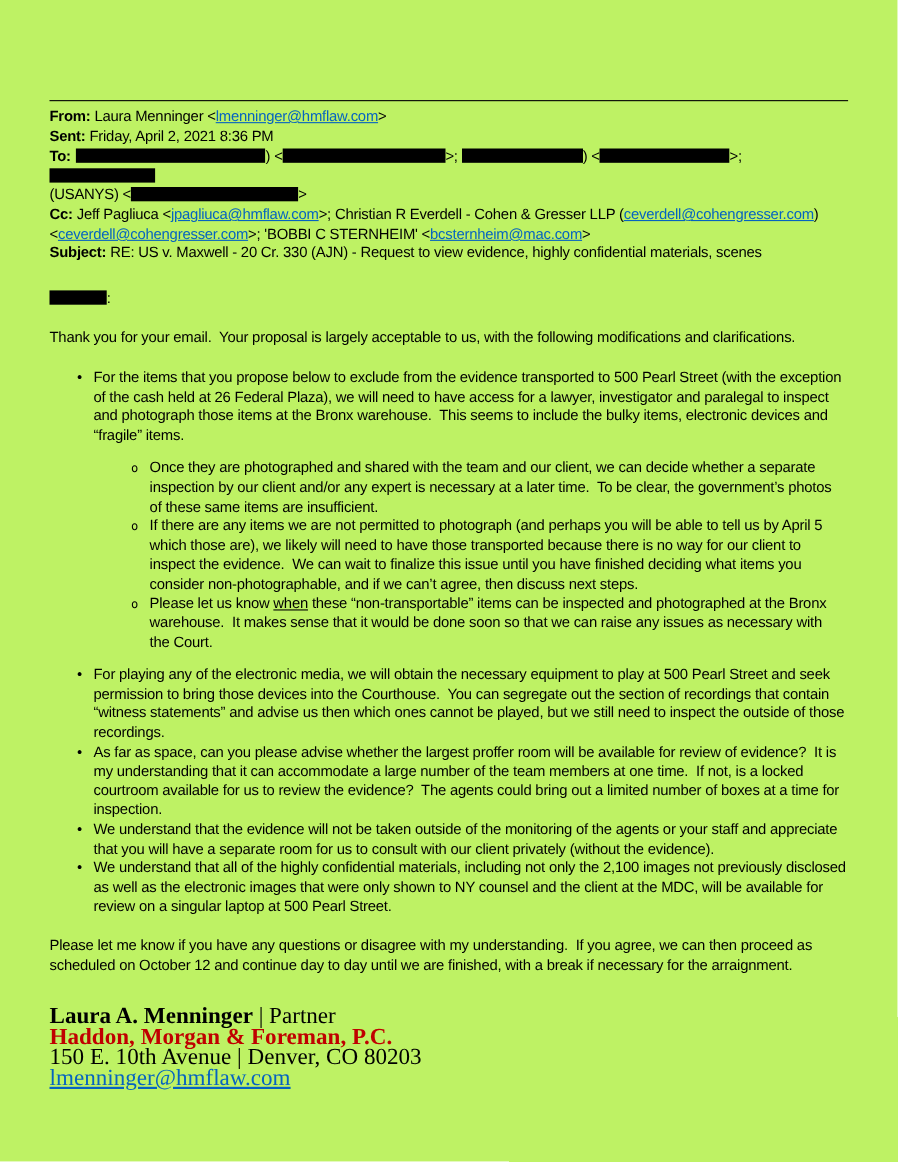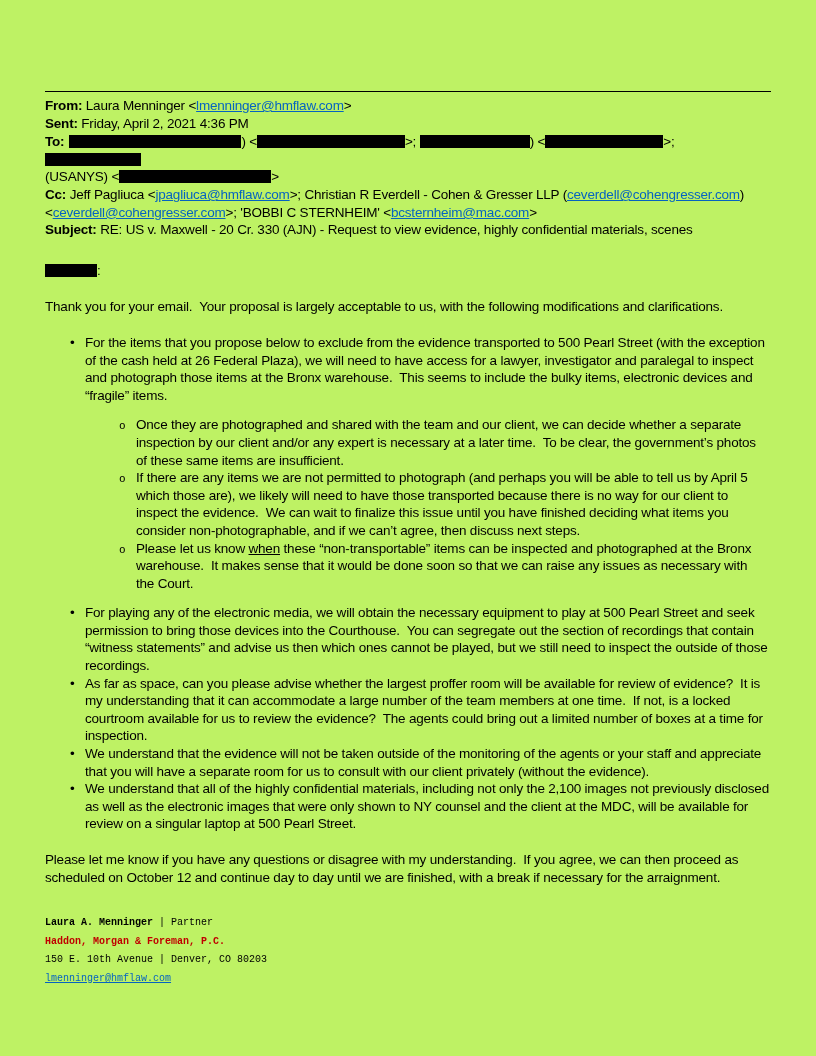--- a/index.html
+++ b/index.html
@@ -19,36 +19,36 @@
   .hline { min-height: 18px; }
   .greeting { margin-top: 23px; min-height: 18px; }
   .para { margin: 18px 0 0 0; white-space: pre-wrap; }
   ul.main { list-style: none; margin: 18px 0 0 0; padding: 0; }
   ul.main > li { position: relative; padding-left: 40px; }
   ul.main > li::before { content: "\2022"; position: absolute; left: 25px; top: 0; }
   ul.sub { list-style: none; margin: 12px; padding: 0; }
   ul.sub > li { position: relative; padding-left: 39px; }
   ul.sub > li::before { content: "o"; position: absolute; left: 22px; top: 1px; font-family: "DejaVu Sans Mono", monospace; font-size: 11px; }
   .u { text-decoration: underline; }
-  .signature { margin-top: 28px; font-family: Liberation Mono, monospace; font-size: 10px; letter-spacing: 0; line-height: 18.6px; }
+  .signature { margin-top: 28px; font-family: Liberation Serif, serif; font-size: 21px; letter-spacing: 0; line-height: 18.6px; }
   .sig-line { min-height: 18px; }
   .sig-name { font-weight: 700; }
   .firm { font-weight: 700; color: var(--firm_red); }
 </style>
 </head>
 <body>
 
 <div class="page">
 
   <div class="top-rule"></div>
 
   <div class="header">
     <div class="hline"><span class="lbl">From:</span><span class="t"> Laura Menninger &lt;</span><a href="#" class="link">lmenninger@hmflaw.com</a><span class="t">&gt;</span></div>
 
-    <div class="hline"><span class="lbl">Sent:</span><span class="t"> Friday, April 2, 2021 4:36 PM</span></div>
+    <div class="hline"><span class="lbl">Sent:</span><span class="t"> Friday, April 2, 2021 8:36 PM</span></div>
 
     <div class="hline"><span class="lbl">To:</span><span class="bar" style="width:172px;margin-left:5px"></span><span class="t">) &lt;</span><span class="bar" style="width:148px"></span><span class="t">&gt;; </span><span class="bar" style="width:110px"></span><span class="t">) &lt;</span><span class="bar" style="width:118px"></span><span class="t">&gt;; </span><span class="bar" style="width:96px"></span></div>
 
     <div class="hline"><span class="t">(USANYS) &lt;</span><span class="bar" style="width:152px"></span><span class="t">&gt;</span></div>
 
     <div class="hline"><span class="lbl">Cc:</span><span class="t"> Jeff Pagliuca &lt;</span><a href="#" class="link">jpagliuca@hmflaw.com</a><span class="t">&gt;; Christian R Everdell - Cohen &amp; Gresser LLP (</span><a href="#" class="link">ceverdell@cohengresser.com</a><span class="t">) &lt;</span><a href="#" class="link">ceverdell@cohengresser.com</a><span class="t">&gt;; 'BOBBI C STERNHEIM' &lt;</span><a href="#" class="link">bcsternheim@mac.com</a><span class="t">&gt;</span></div>
 
     <div class="hline"><span class="lbl">Subject:</span><span class="t"> RE: US v. Maxwell - 20 Cr. 330 (AJN) - Request to view evidence, highly confidential materials, scenes</span></div>
   </div>
 

